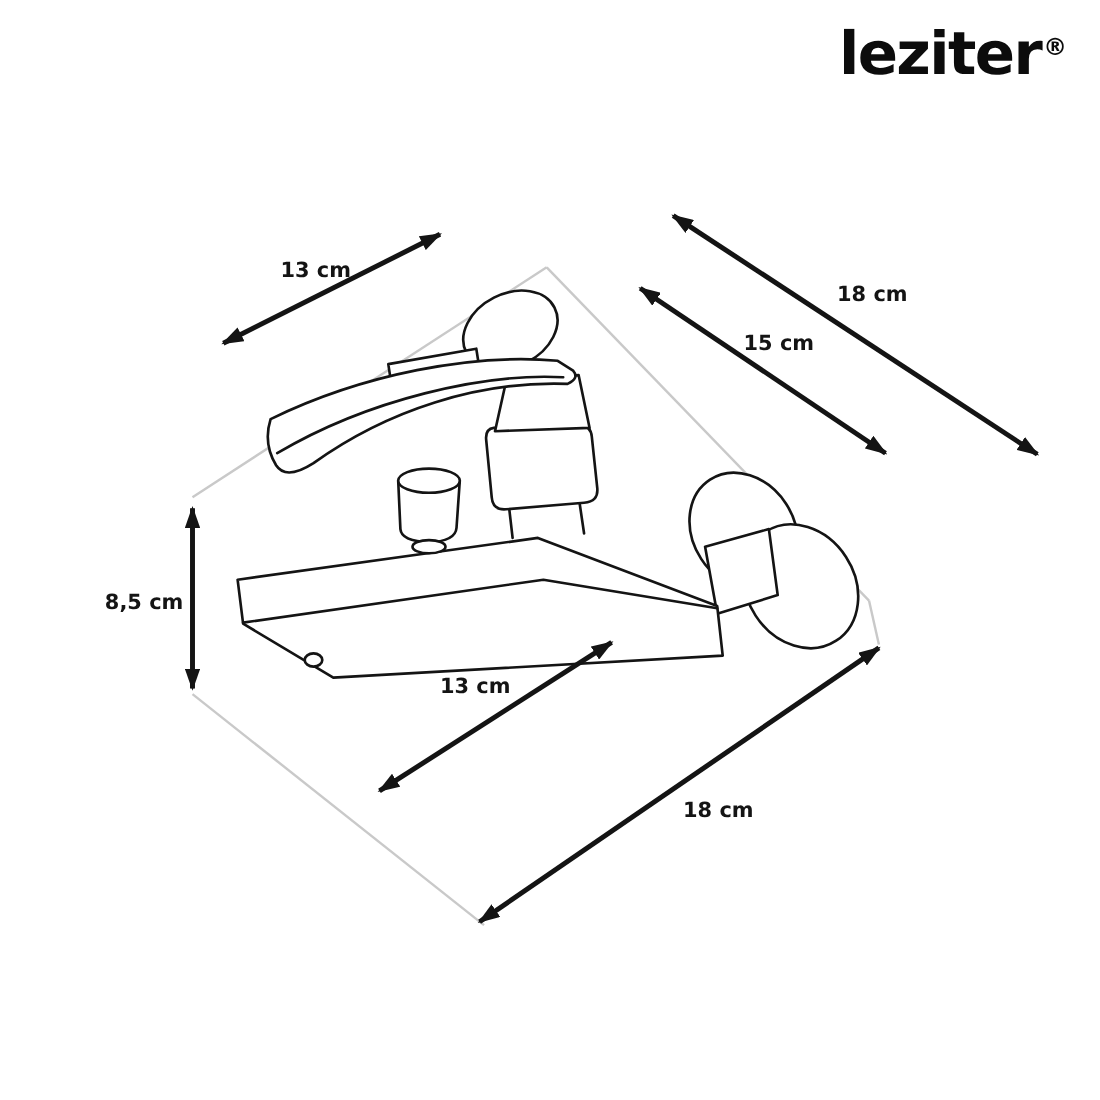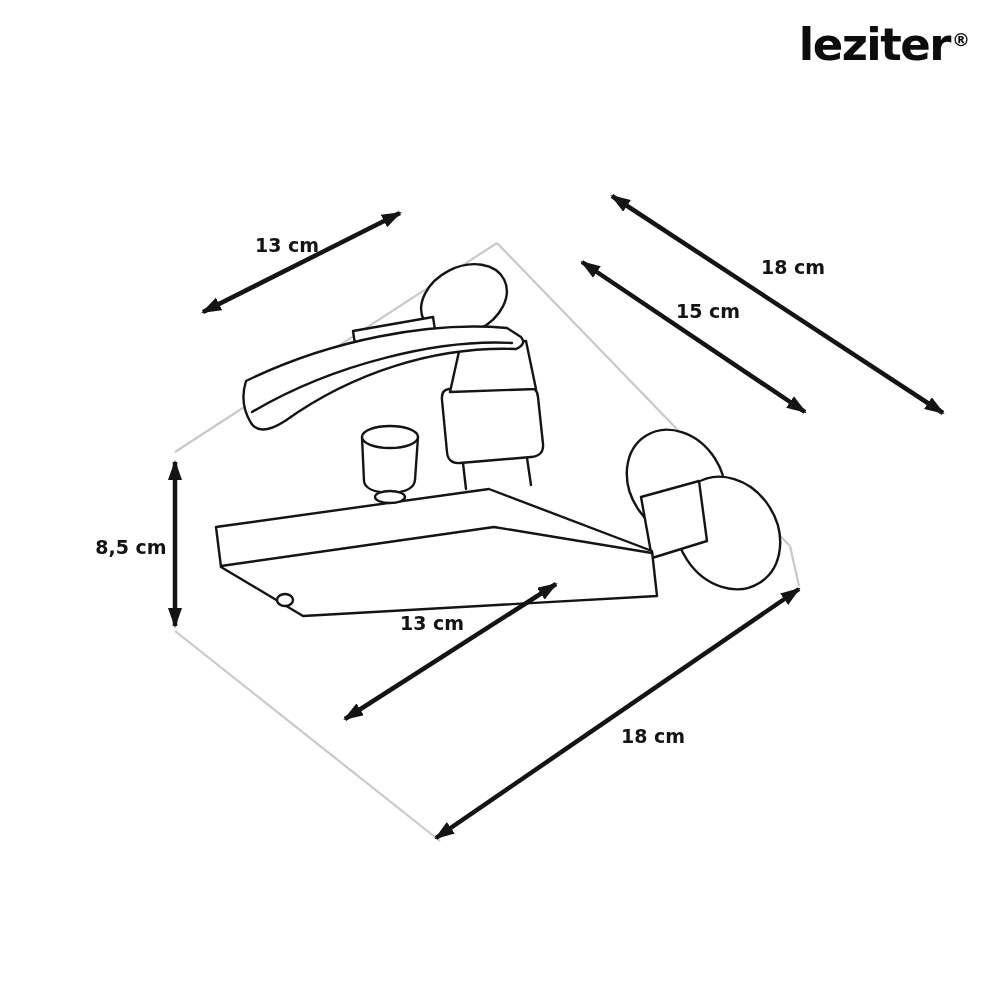--- a/index.html
+++ b/index.html
@@ -1,21 +1,21 @@
 <!DOCTYPE html>
 <html><head>
 <meta charset="utf-8">
 <style>
   html,body{margin:0;padding:0;background:#ffffff;}
   .stage{
     position:relative;width:1000px;height:1000px;background:#ffffff;
     font-family:"DejaVu Sans","Liberation Sans",sans-serif;overflow:hidden;
   }
   .logo{
-    position:absolute;top:22px;right:30px;font-size:45px;font-weight:700;
+    position:absolute;top:22px;right:30px;font-size:54px;font-weight:700;
     letter-spacing:-1.5px;color:#0c0c0c;line-height:1;white-space:nowrap;
   }
   .logo sup{font-size:0.40em;vertical-align:0.80em;margin-left:2px;letter-spacing:0;}
   svg.scene{position:absolute;left:0;top:0;}
   .dim-label{font-size:19px;font-weight:700;fill:#141414;}
 </style>
 </head>
 <body>
 
 <div class="stage">

